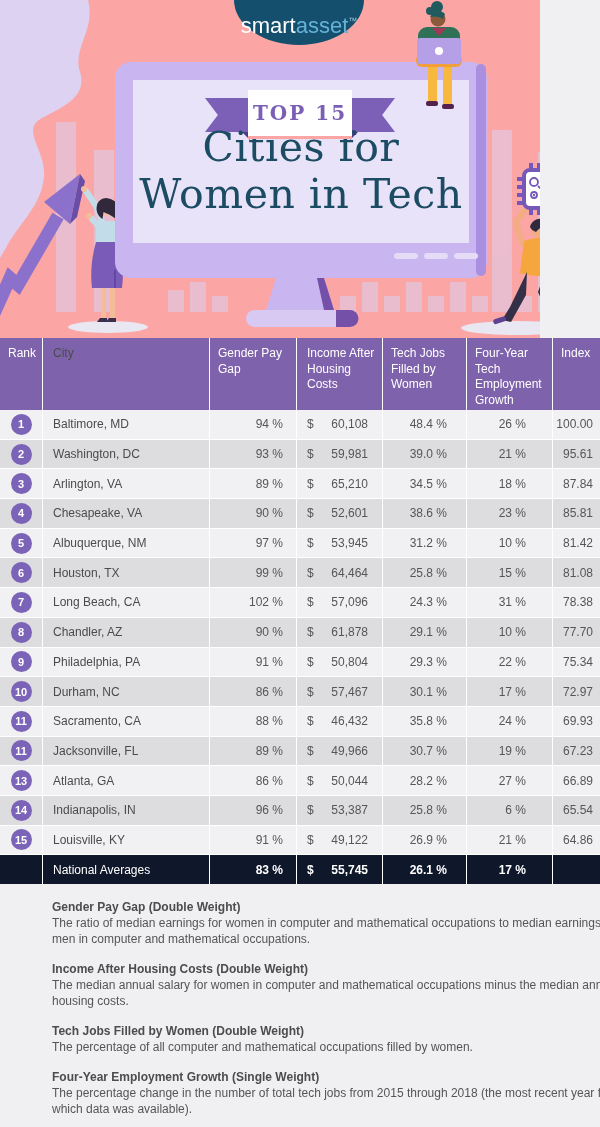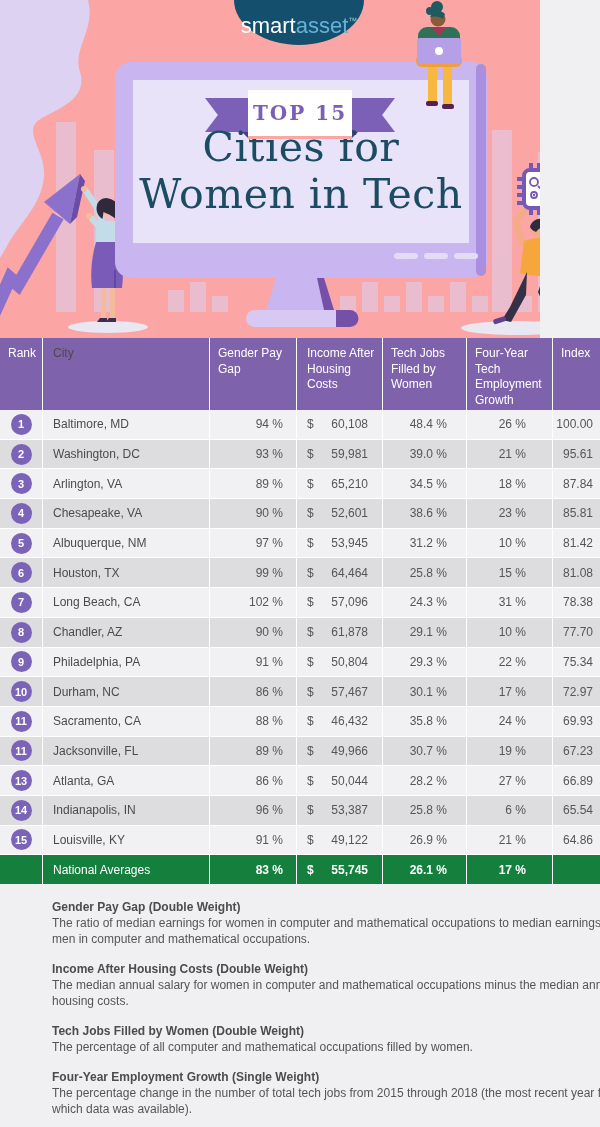--- a/index.html
+++ b/index.html
@@ -26,21 +26,21 @@
   
   .tablewrap{position:absolute;left:0;top:338px;width:600px;}
   .thead{display:flex;height:72px;background:#7e62ab;color:#fff;font-size:12px;line-height:1.3;}
   .th{box-sizing:border-box;padding:8px 4px 0 8px;border-right:1px solid #fff;}
   .th:last-child{border-right:none;}
   .tbody{display:flex;flex-direction:column;height:474px;}
   .tr{flex:1;display:flex;border-bottom:1px solid #fff;box-sizing:border-box;font-size:12px;color:#565658;}
   .tr:last-child{border-bottom:none;}
   .tr.odd{background:#f1f0f2;}
   .tr.even{background:#dddcde;}
-  .tr.avg{background:#15803d;color:#fff;font-weight:bold;}
+  .tr.avg{background:#0f172a;color:#fff;font-weight:bold;}
   .td{box-sizing:border-box;border-right:1px solid #fff;display:flex;align-items:center;}
   .td:last-child{border-right:none;}
   .c-rank{width:43px;justify-content:center;}
   .c-city{width:167px;padding-left:10px;font-weight:normal;color:#4b4b4d;}
   .avg .c-city{color:#fff;}
   .c-gap{width:87px;justify-content:flex-end;padding-right:13px;}
   .c-inc{width:86px;justify-content:space-between;padding-left:10px;padding-right:14px;}
   .c-jobs{width:84px;justify-content:flex-end;padding-right:19px;}
   .c-grow{width:86px;justify-content:flex-end;padding-right:26px;}
   .c-idx{width:47px;justify-content:flex-end;padding-right:7px;}

